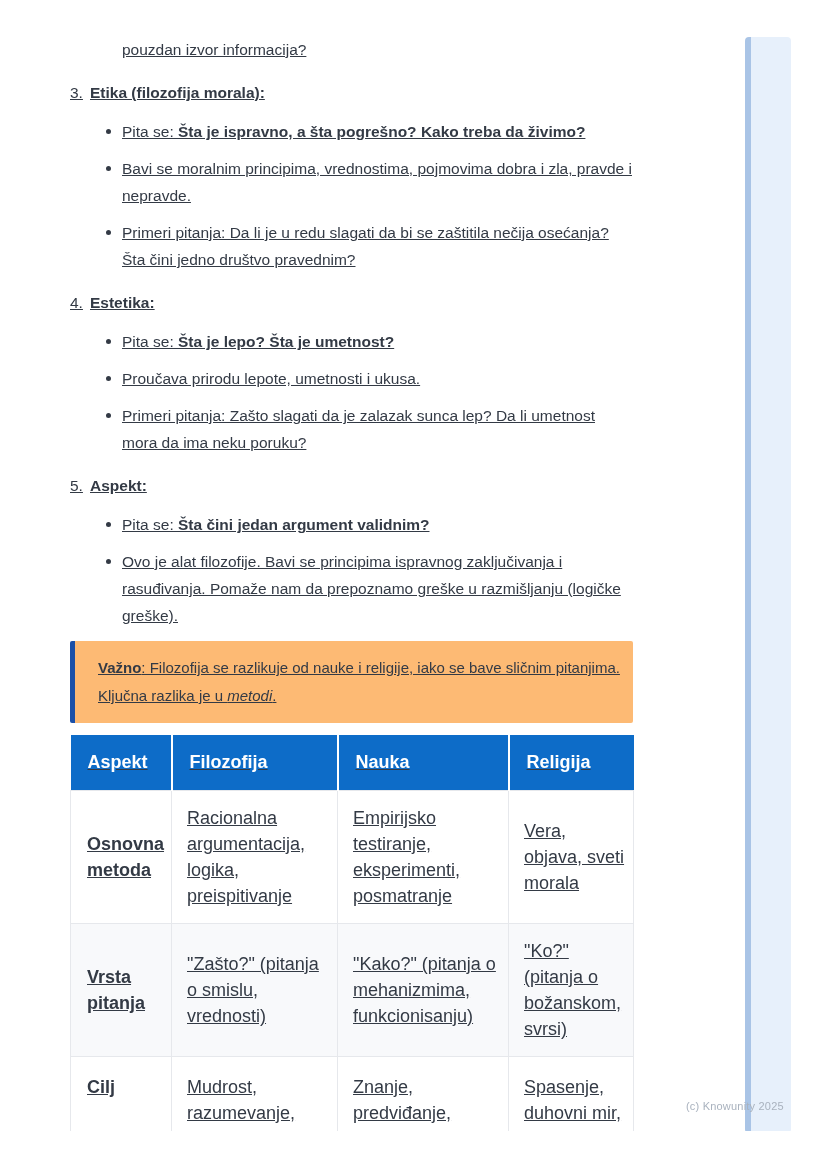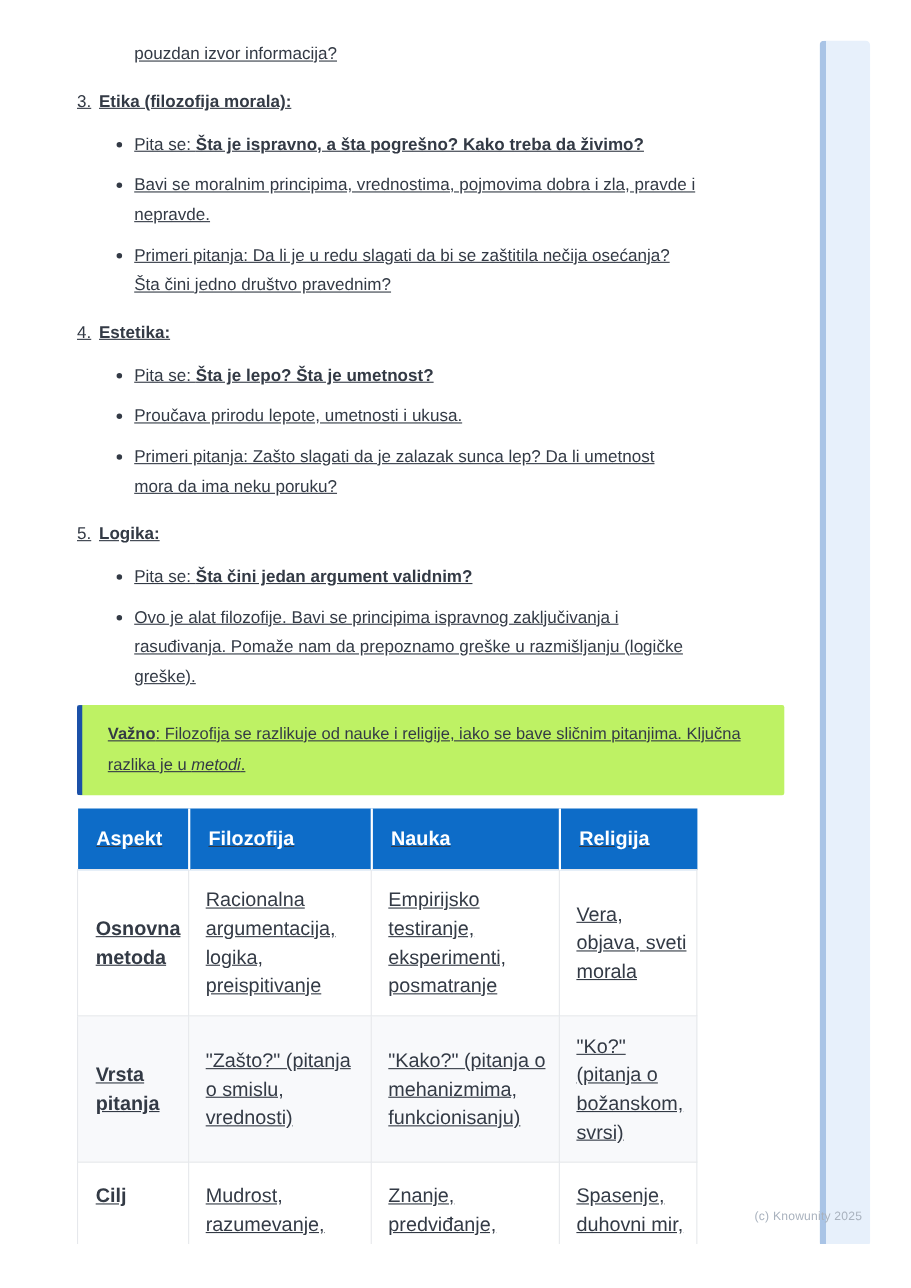--- a/index.html
+++ b/index.html
@@ -24,21 +24,21 @@
   .sec-title { font-weight: 700; }
 
   .bullet { display: flex; margin-top: 10px; padding-left: 35px; }
   .bullet.first { margin-top: 12px; }
   .dot { width: 17px; flex: none; position: relative; }
   .dot::before { content: ""; position: absolute; left: 1px; top: 11px; width: 5px; height: 5px; border-radius: 50%; background: #333a45; }
   .btext { max-width: 512px; }
   .btext b { font-weight: 700; }
 
   .callout {
-    margin-top: 12px; width: 643px; background: #bef264;
+    margin-top: 12px; width: 563px; background: #fdba74;
     border-left: 5px solid #1b50a8; border-radius: 2px;
     padding: 13px 10px 13px 23px; font-size: 15px; line-height: 28px;
   }
   .callout b { font-weight: 700; }
   .callout i { font-style: italic; }
 
   table.cmp { margin-top: 12px; width: 563px; border-collapse: collapse; table-layout: fixed; font-size: 18px; }
   .col-1 { width: 101px; } .col-2 { width: 166px; } .col-3 { width: 171px; } .col-4 { width: 125px; }
   table.cmp th {
     background: #0d6cc8; color: #ffffff; font-weight: 700; text-align: left;
@@ -98,21 +98,21 @@
         <span class="dot"></span>
         <span class="btext">Proučava prirodu lepote, umetnosti i ukusa.</span>
       </div>
       <div class="bullet">
         <span class="dot"></span>
         <span class="btext">Primeri pitanja: Zašto slagati da je zalazak sunca lep? Da li umetnost mora da ima neku poruku?</span>
       </div>
 
       <div class="sec-head">
         <span class="sec-num">5.</span>
-        <span class="sec-title">Logika:</span>
+        <span class="sec-title">Aspekt:</span>
       </div>
       <div class="bullet first">
         <span class="dot"></span>
         <span class="btext"><span>Pita se: </span><b>Šta čini jedan argument validnim?</b></span>
       </div>
       <div class="bullet">
         <span class="dot"></span>
         <span class="btext">Ovo je alat filozofije. Bavi se principima ispravnog zaključivanja i rasuđivanja. Pomaže nam da prepoznamo greške u razmišljanju (logičke greške).</span>
       </div>
 

